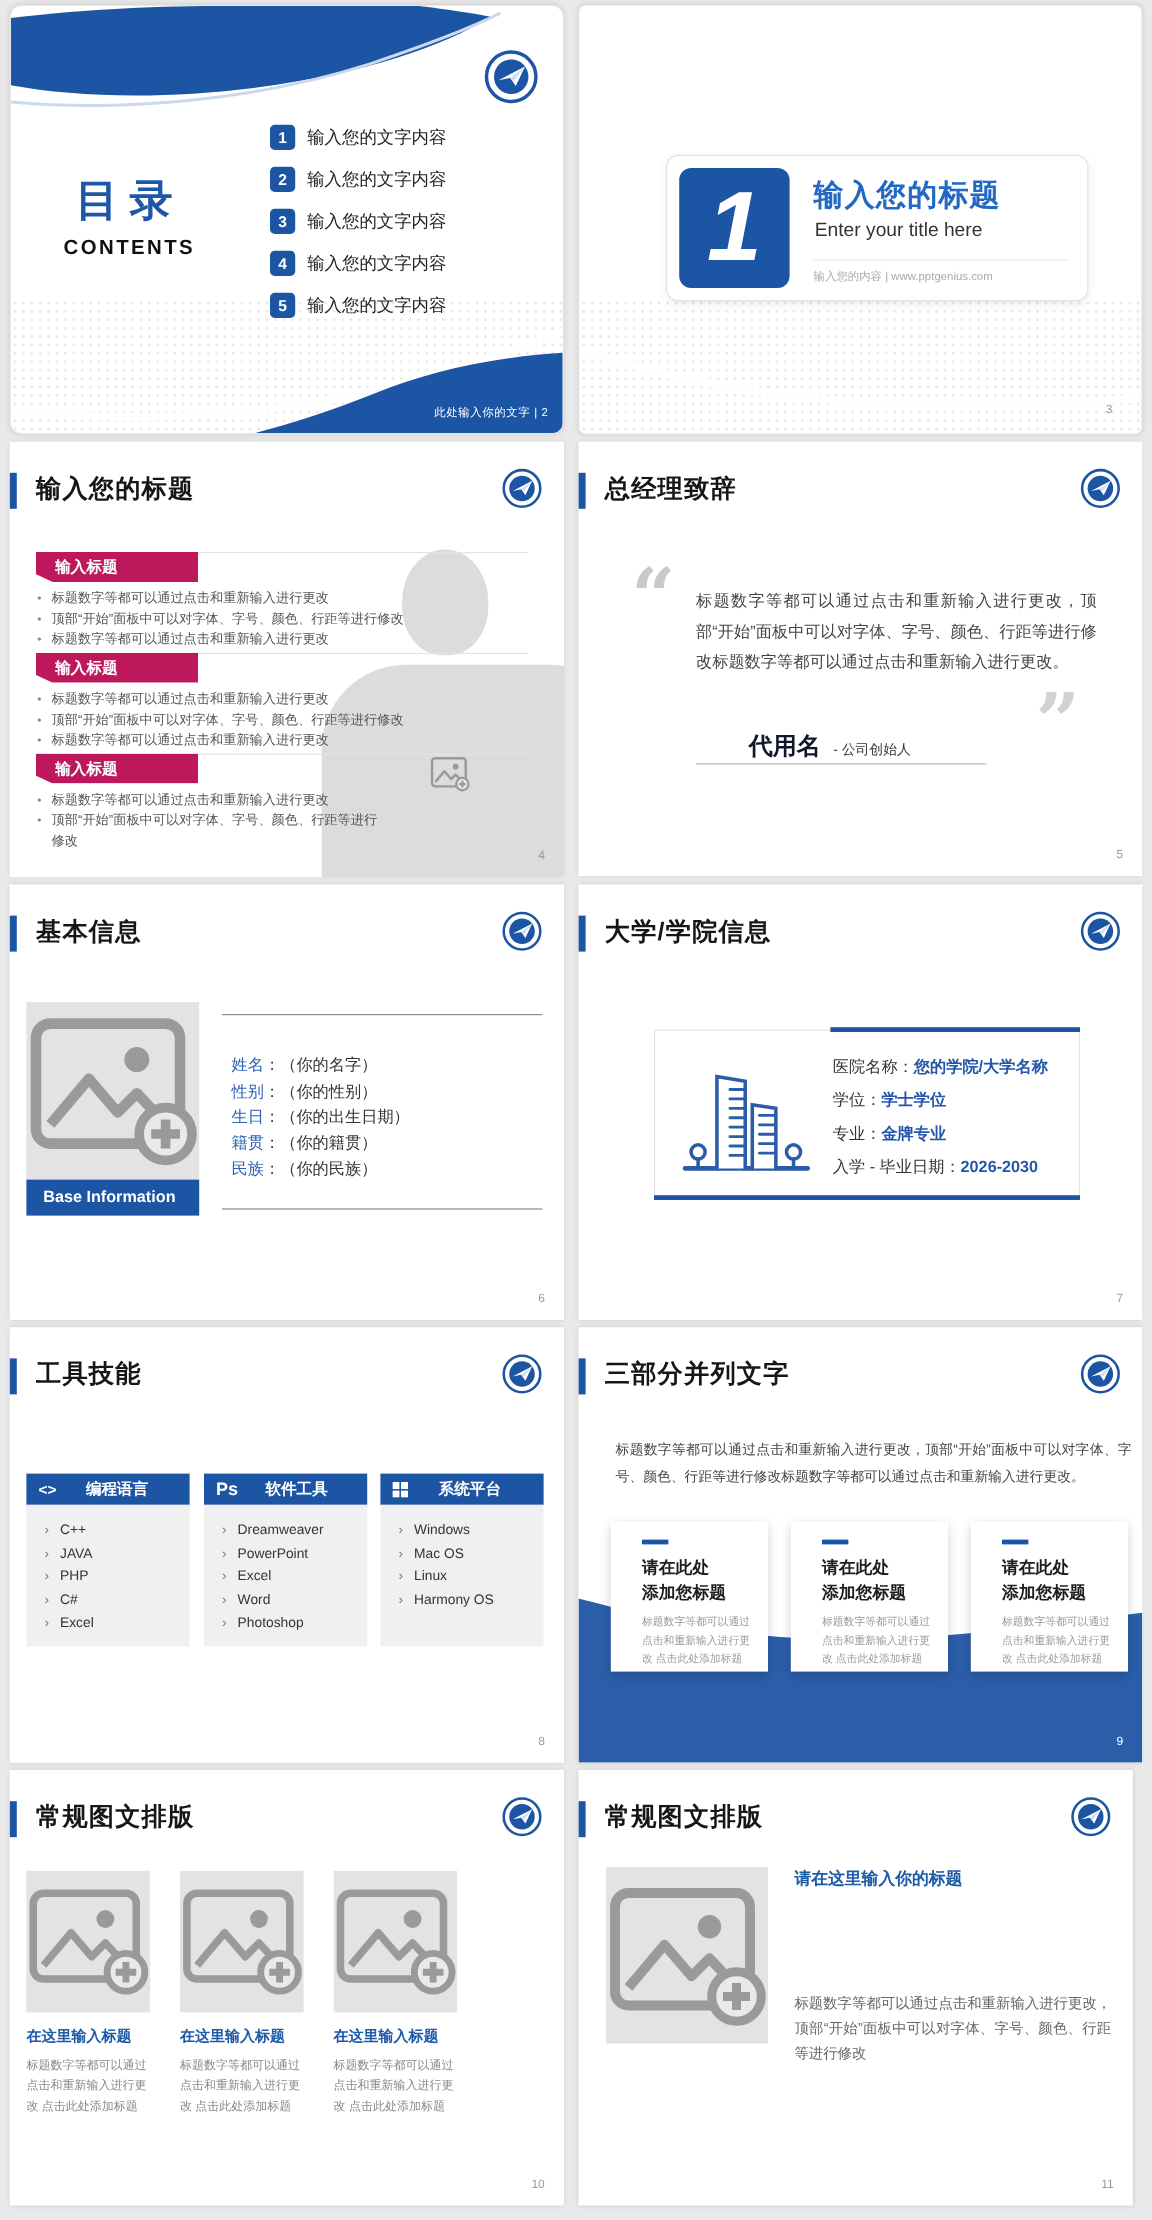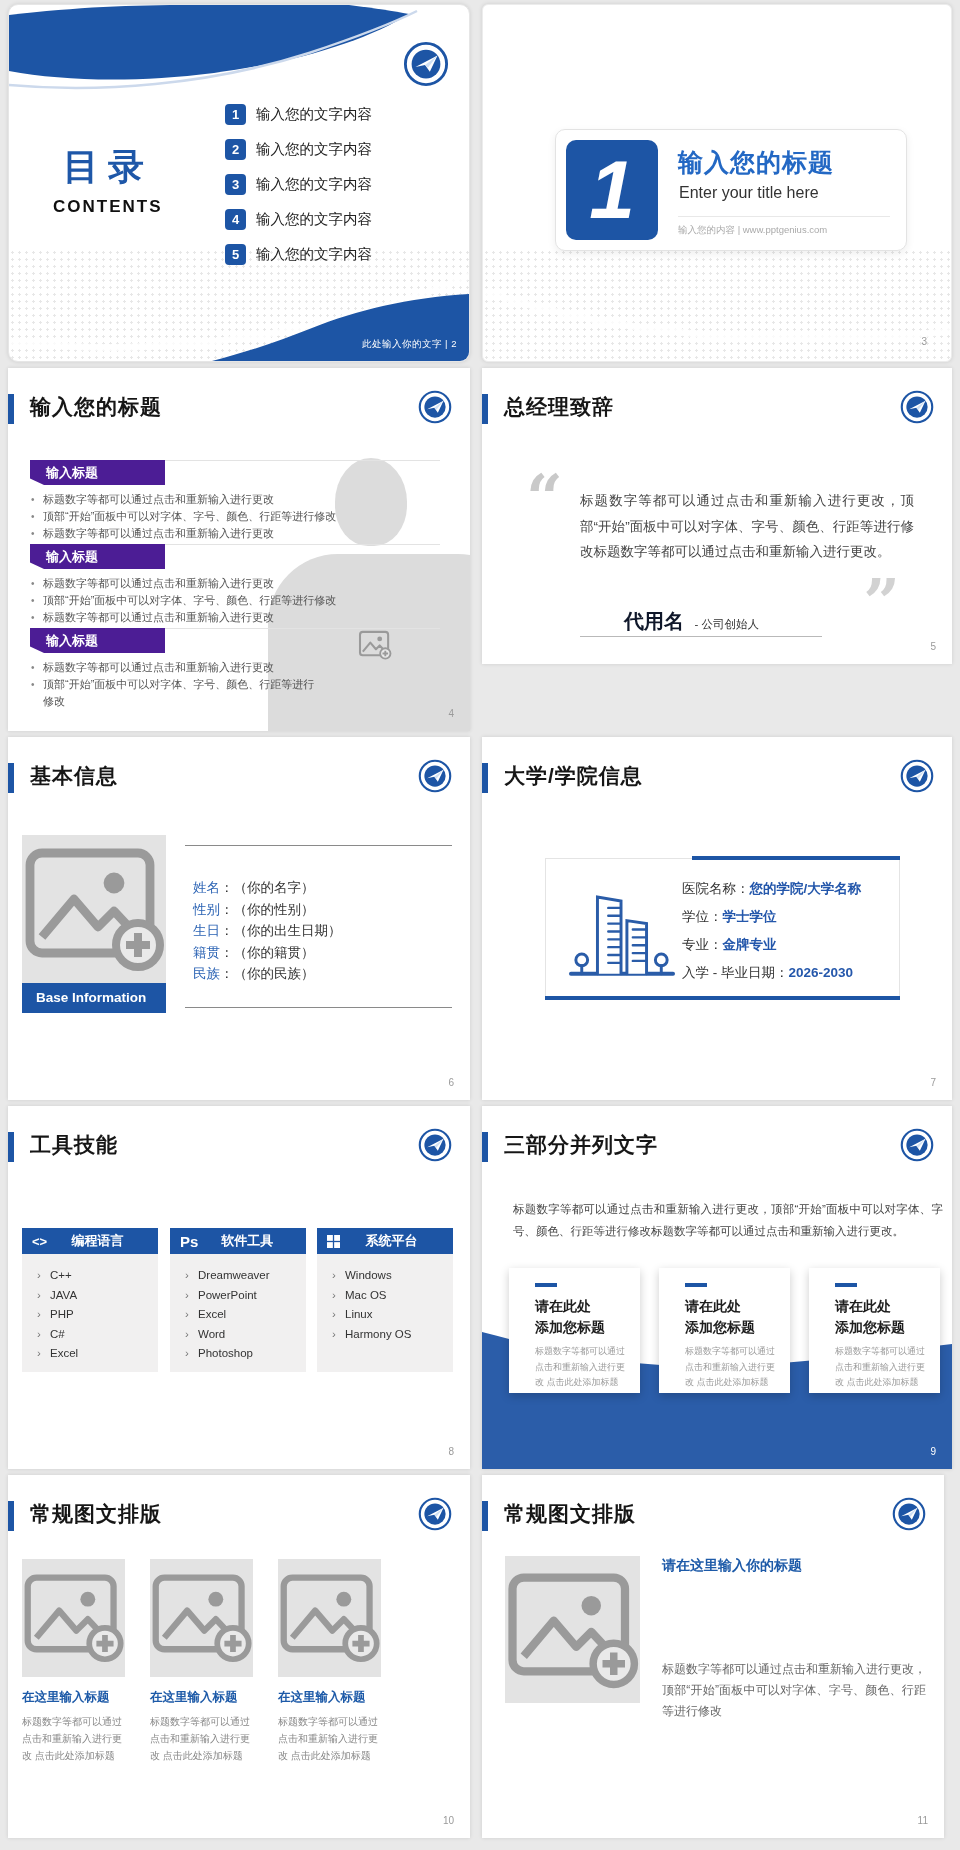--- a/index.html
+++ b/index.html
@@ -8,21 +8,21 @@
     position:relative;
     background:#e9e9e9;
     font-family:"Liberation Sans","DejaVu Sans",sans-serif;
     overflow:hidden;
     color:#222;
   }
   .slide { position:absolute; background:#fff; box-shadow:0 0 4px rgba(0,0,0,.12); overflow:hidden; }
   #s1  { left:8px;   top:4px;    width:462px; height:358px; border-radius:10px; border:1px solid #e6e6e6; }
   #s2  { left:482px; top:4px;    width:470px; height:358px; border-radius:6px;  border:1px solid #ececec; }
   #s3  { left:8px;   top:368px;  width:462px; height:363px; }
-  #s4  { left:482px; top:368px;  width:470px; height:296px; }
+  #s4  { left:482px; top:368px;  width:470px; height:362px; }
   #s5  { left:8px;   top:737px;  width:462px; height:363px; }
   #s6  { left:482px; top:737px;  width:470px; height:363px; }
   #s7  { left:8px;   top:1106px; width:462px; height:363px; }
   #s8  { left:482px; top:1106px; width:470px; height:363px; }
   #s9  { left:8px;   top:1475px; width:462px; height:363px; }
   #s10 { left:482px; top:1475px; width:462px; height:363px; }
 
   
   .accent-bar { position:absolute; left:0; top:26px; width:6px; height:30px; background:#1d55a5; }
   .sl-title { position:absolute; left:22px; top:25px; font-size:21px; font-weight:800; color:#161616; letter-spacing:1px; }
@@ -60,21 +60,21 @@
   .s2-meta { position:absolute; left:122px; top:94px; font-size:9.5px; color:#aaa; }
   #s2 .pn { right:24px; bottom:14px; }
 
   
   .sil-wrap { position:absolute; top:70px; right:0; width:220px; height:293px; overflow:hidden; }
   .sil-head { position:absolute; left:85px; top:20px; width:72px; height:88px; background:#dcdcdc; border-radius:50% 50% 46% 46%; }
   .sil-body { position:absolute; left:18px; top:116px; width:260px; height:200px; background:#dcdcdc; border-radius:70px 70px 0 0; }
   .sil-icon { position:absolute; left:108px; top:192px; width:34px; height:30px; }
   .tb-block { position:absolute; left:22px; width:420px; }
   .tb-rule { position:absolute; top:0; left:0; right:10px; border-top:1px solid #e3e3e3; }
-  .tb-banner { position:relative; display:inline-block; min-width:135px; height:25px; line-height:25px; background:#4c1d95;
+  .tb-banner { position:relative; display:inline-block; min-width:135px; height:25px; line-height:25px; background:#be185d;
                color:#fff; font-size:13px; font-weight:700; padding:0 14px 0 16px;
                clip-path:polygon(0 0,100% 0,100% 100%,14px 100%,0 74%); }
   .tb-bullets { margin-top:6px; list-style:none; }
   .tb-bullets li { font-size:11px; color:#555; line-height:17px; padding-left:13px; position:relative; }
   .tb-bullets li::before { content:"•"; position:absolute; left:1px; top:0; color:#888; font-size:10px; }
   .tb-bullets.narrow { width:285px; }
 
   
   .q-open  { position:absolute; left:44px; top:108px; font-family:"DejaVu Serif",serif; font-size:64px; line-height:.7;
              font-weight:bold; color:#c9c9c9; }
@@ -98,21 +98,21 @@
   .bi-fields { position:absolute; left:185px; top:140px; }
   .bi-row { height:21.5px; font-size:13.5px; line-height:21.5px; }
   .bi-label { color:#2b63b4; }
   .bi-value { color:#333; }
 
   
   .cg-card { position:absolute; left:63px; top:121px; width:355px; height:140px; background:#fff; border:1px solid #e4e4e4; }
   .cg-top-bar { position:absolute; right:-1px; top:-3px; width:208px; height:4px; background:#1d55a5; }
   .cg-bot-bar { position:absolute; left:-1px; right:-1px; bottom:-3px; height:4px; background:#1d55a5; }
   .cg-building { position:absolute; left:22px; top:18px; width:108px; height:104px; }
-  .cg-fields { position:absolute; left:136px; top:16px; }
+  .cg-fields { position:absolute; left:148px; top:16px; }
   .cg-row { height:28px; line-height:28px; font-size:13.5px; white-space:nowrap; }
   .cg-label { color:#333; }
   .cg-value { color:#2457ab; font-weight:800; }
 
   
   .skill-col { position:absolute; top:122px; width:136px; }
   .skill-head { height:26px; background:#1d55a5; display:flex; align-items:center; padding:0 10px; }
   .skill-ic { color:#fff; font-weight:800; font-size:13px; flex:0 0 auto; display:flex; align-items:center; }
   .skill-ic svg { width:13px; height:13px; }
   .skill-label { flex:1; text-align:center; color:#fff; font-size:13px; font-weight:700; }

